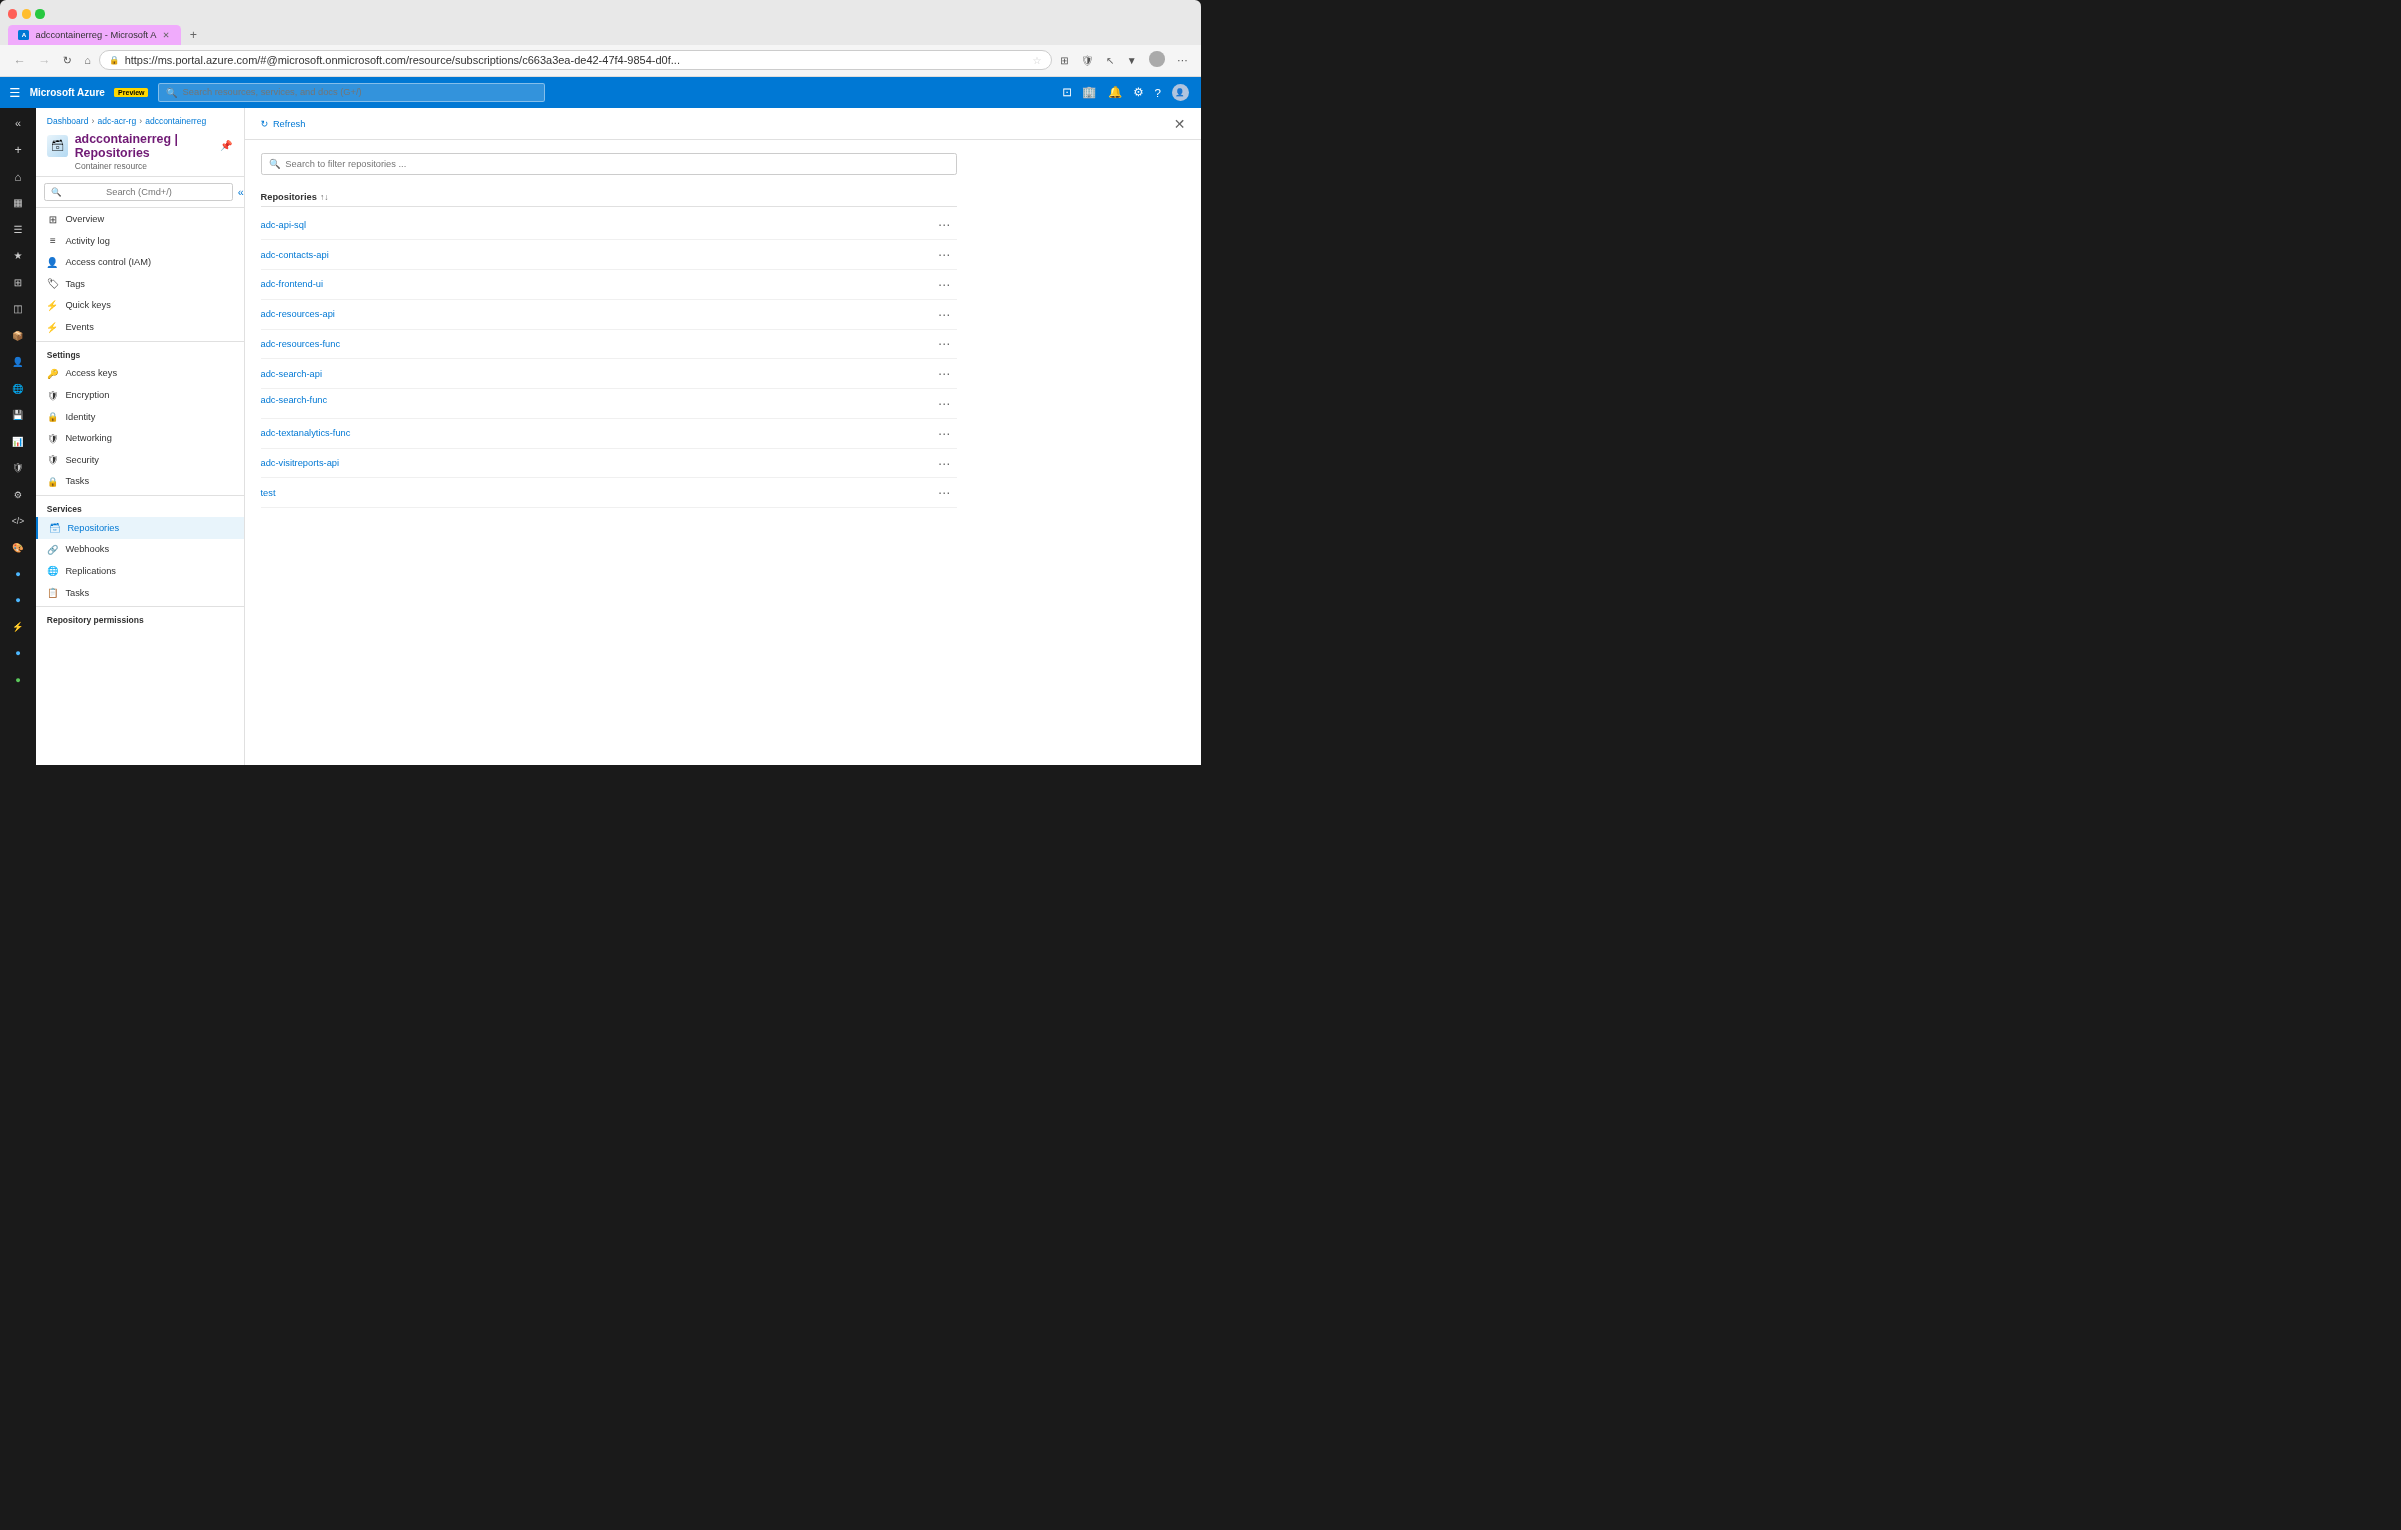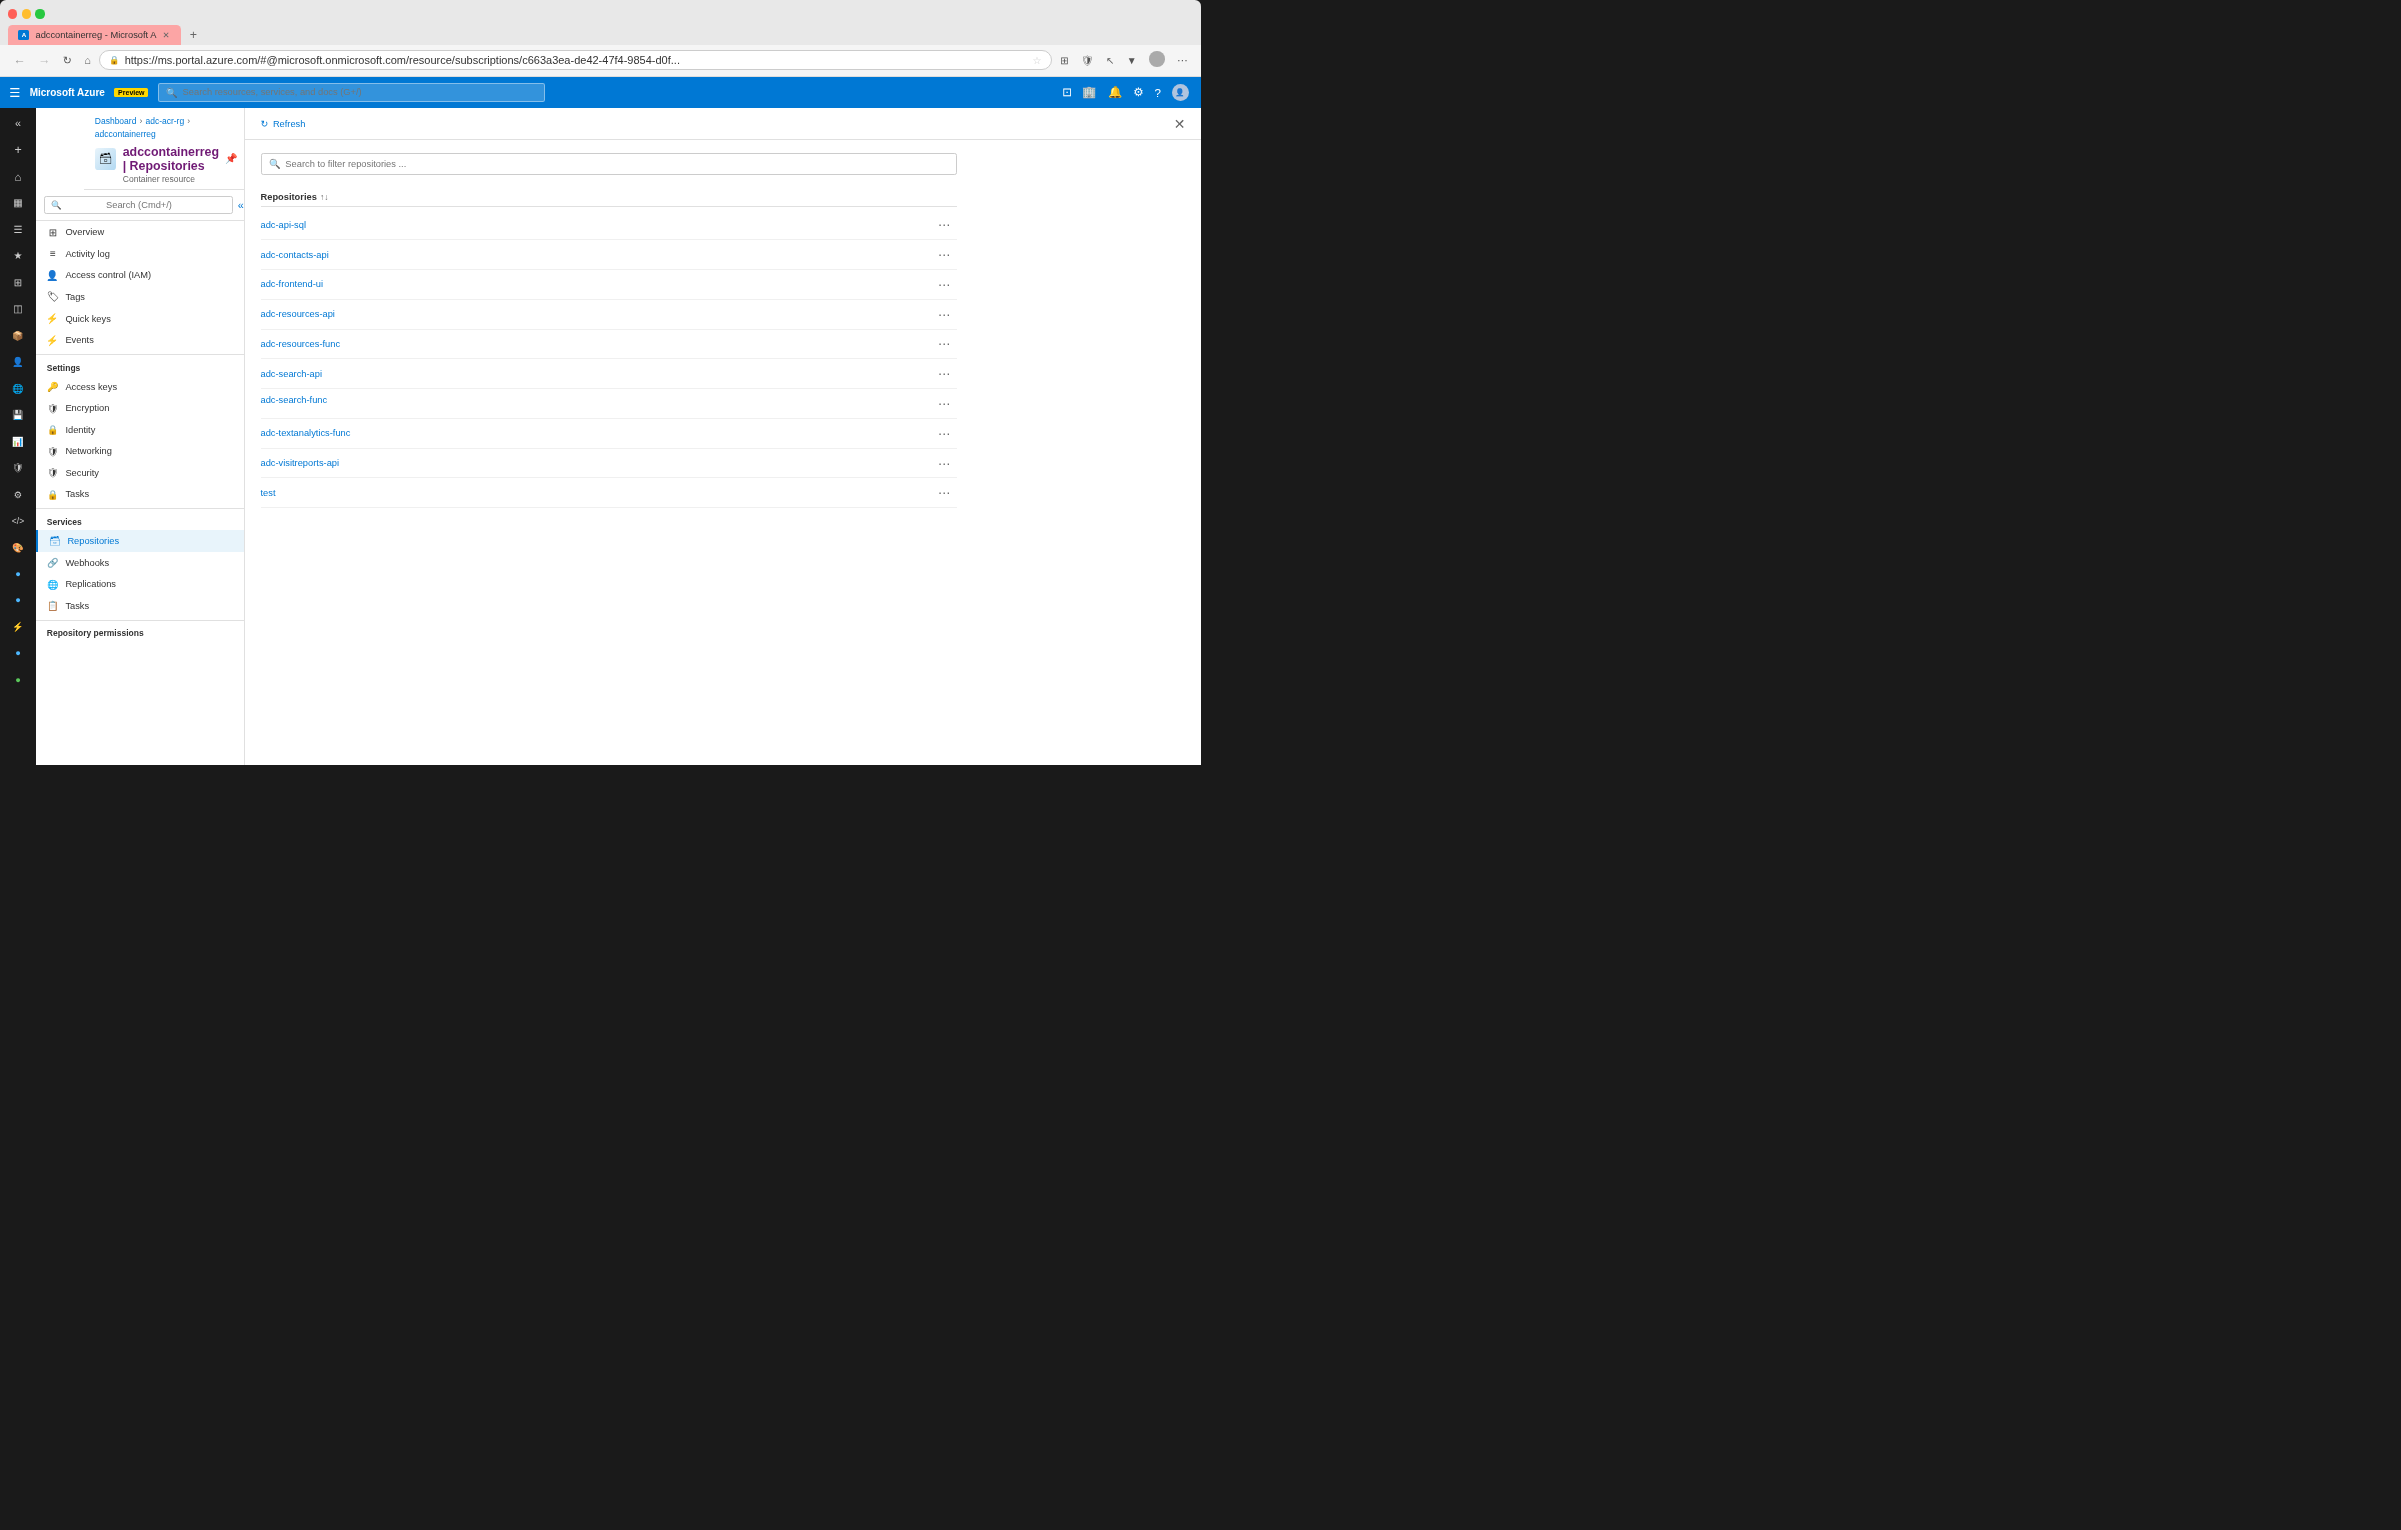--- a/index.html
+++ b/index.html
@@ -8,21 +8,21 @@
 </head>
 <body>
 
 <div style="background:#e8e8e8; padding: 6.2px 7.7px 0; border-radius: 6.2px 6.2px 0 0;">
   <div style="display:flex; gap:4.6px; margin-bottom:6.2px; padding-top:3.1px;">
     <div style="width:9.3px;height:9.3px;border-radius:50%;background:#ff5f57;"></div>
     <div style="width:9.3px;height:9.3px;border-radius:50%;background:#ffbd2e;"></div>
     <div style="width:9.3px;height:9.3px;border-radius:50%;background:#28c840;"></div>
   </div>
   <div style="display:flex; align-items:flex-end; gap:1.5px;">
-    <div style="background:#fca5a5;padding:4.6px 10.8px;border-radius:4.6px 4.6px 0 0;font-size:9.3px;color:#333;display:flex;align-items:center;gap:6.2px;min-width:170px;font-family:Segoe UI,sans-serif;">
+    <div style="background:#f0abfc;padding:4.6px 10.8px;border-radius:4.6px 4.6px 0 0;font-size:9.3px;color:#333;display:flex;align-items:center;gap:6.2px;min-width:170px;font-family:Segoe UI,sans-serif;">
       <span style="width:10.8px;height:10.8px;background:#0078d4;border-radius:1.5px;display:inline-flex;align-items:center;justify-content:center;color:#fff;font-size:6.2px;font-weight:bold;">A</span>
       <span style="font-size:9.3px;">adccontainerreg - Microsoft A</span>
       <span style="color:#666;font-size:8.5px;cursor:pointer;margin-left:auto;">✕</span>
     </div>
     <button style="padding:3.1px 7.7px;background:transparent;border:none;font-size:12.4px;color:#666;cursor:pointer;">+</button>
   </div>
 </div>
 
 <div style="background:#f5f5f5;padding:3.9px 9.3px;display:flex;align-items:center;gap:4.6px;border-bottom:0.8px solid #ddd;font-family:Segoe UI,sans-serif;">
   <button style="background:none;border:none;color:#999;font-size:12.4px;cursor:default;padding:2.3px 3.9px;">←</button>
@@ -88,21 +88,21 @@
       <button style="width:28px;height:25px;display:flex;align-items:center;justify-content:center;color:#ccc;font-size:9.3px;cursor:pointer;border-radius:3.1px;background:none;border:none;">🎨</button>
       <button style="width:28px;height:25px;display:flex;align-items:center;justify-content:center;color:#4db8ff;font-size:9.3px;cursor:pointer;border-radius:3.1px;background:none;border:none;">●</button>
       <button style="width:28px;height:25px;display:flex;align-items:center;justify-content:center;color:#4db8ff;font-size:9.3px;cursor:pointer;border-radius:3.1px;background:none;border:none;">●</button>
       <button style="width:28px;height:25px;display:flex;align-items:center;justify-content:center;color:#ccc;font-size:9.3px;cursor:pointer;border-radius:3.1px;background:none;border:none;">⚡</button>
       <button style="width:28px;height:25px;display:flex;align-items:center;justify-content:center;color:#4db8ff;font-size:9.3px;cursor:pointer;border-radius:3.1px;background:none;border:none;">●</button>
       <button style="width:28px;height:25px;display:flex;align-items:center;justify-content:center;color:#5bc85b;font-size:9.3px;cursor:pointer;border-radius:3.1px;background:none;border:none;">●</button>
     </div>
 
     <div style="width:209px;background:#fff;border-right:0.8px solid #e0e0e0;display:flex;flex-direction:column;flex-shrink:0;overflow:hidden;">
 
-      <div style="padding:7.7px 10.8px 4.6px;border-bottom:0.8px solid #e0e0e0;margin-left:48px;">
+      <div style="padding:7.7px 10.8px 4.6px;border-bottom:0.8px solid #e0e0e0;">
         <div style="font-size:8.5px;color:#0078d4;margin-bottom:6.2px;display:flex;align-items:center;gap:3.1px;flex-wrap:wrap;">
           <span style="color:#0078d4;cursor:pointer;">Dashboard</span>
           <span style="color:#666;">›</span>
           <span style="color:#0078d4;cursor:pointer;">adc-acr-rg</span>
           <span style="color:#666;">›</span>
           <span style="color:#0078d4;cursor:pointer;">adccontainerreg</span>
         </div>
         <div style="display:flex;align-items:center;gap:6.2px;">
           <div style="width:21.7px;height:21.7px;background:linear-gradient(135deg,#e8f4fb,#b3d9f2);border-radius:3.1px;display:flex;align-items:center;justify-content:center;font-size:10.8px;flex-shrink:0;">🗃</div>
           <span style="font-size:12.4px;font-weight:600;color:#701a75;">adccontainerreg | Repositories</span>

